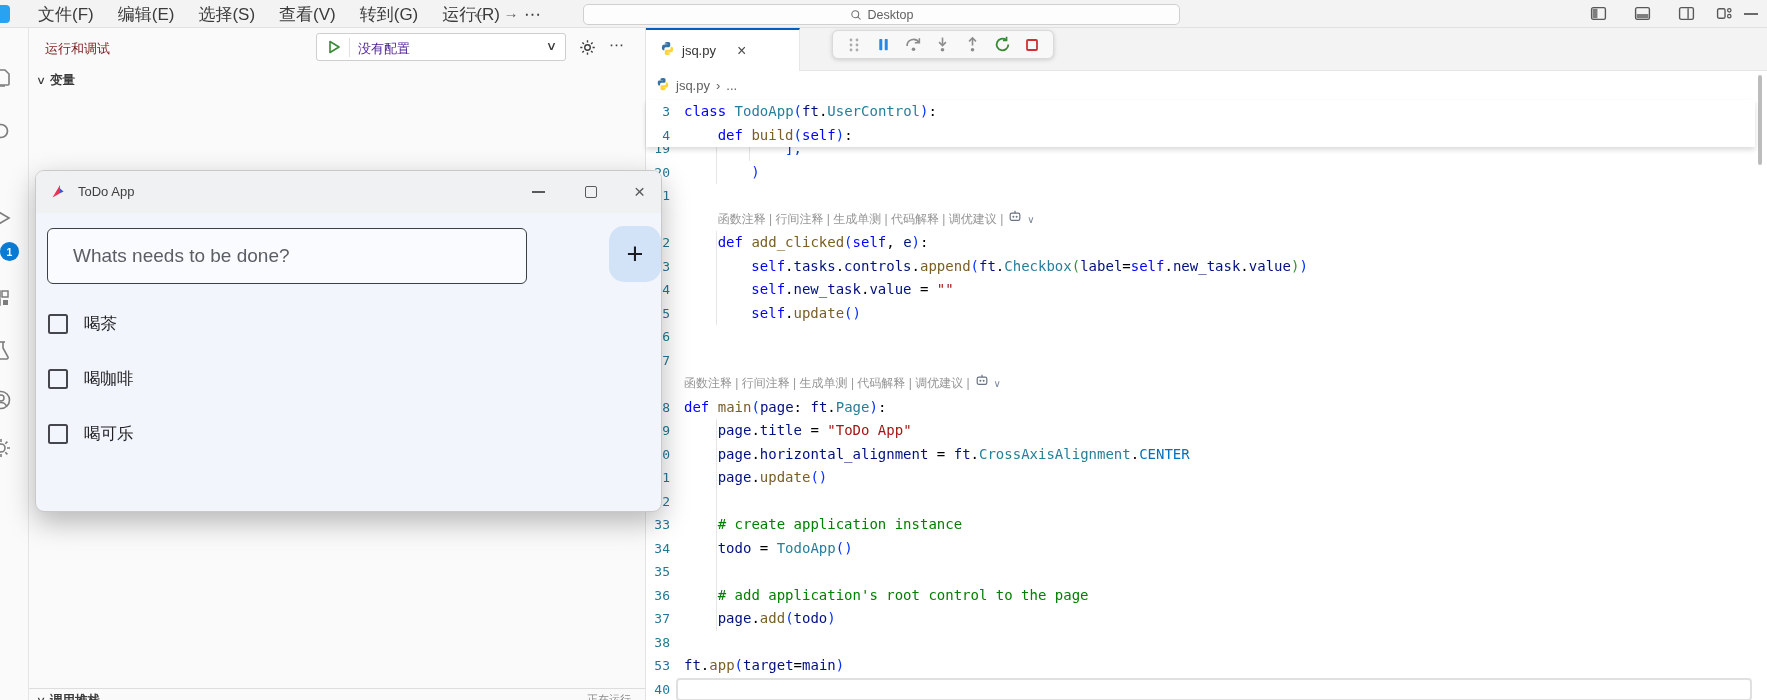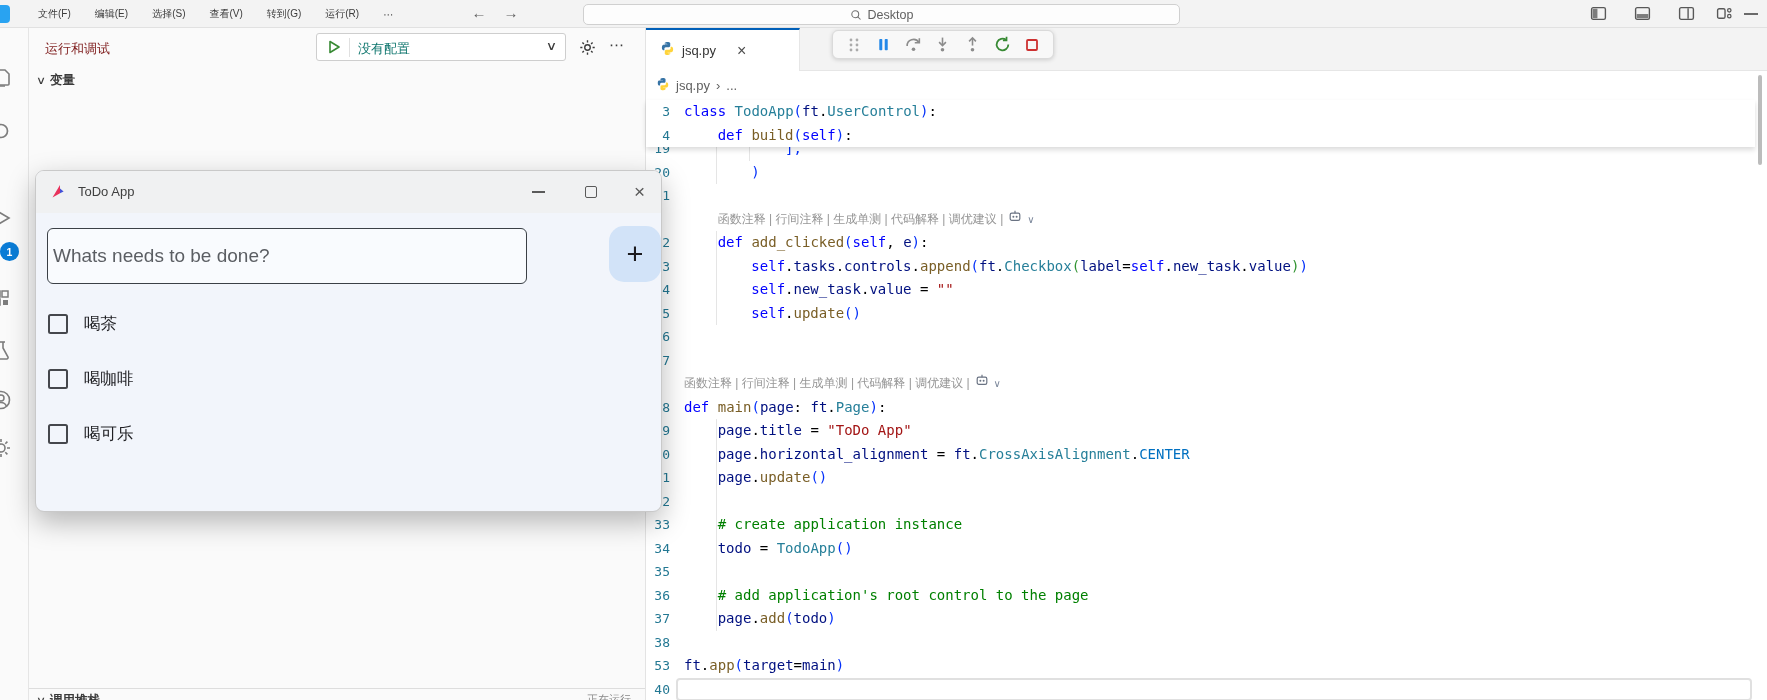--- a/index.html
+++ b/index.html
@@ -6,21 +6,21 @@
   body { font-family:"Liberation Sans",sans-serif; }
   .screen { position:relative; width:1767px; height:700px; overflow:hidden; background:#fff;
             font-family:"Liberation Sans",sans-serif; color:#3b3b3b; }
 
   
   .menubar { position:absolute; left:0; top:0; width:1767px; height:28px; background:#f3f3f3;
              border-bottom:1px solid #e1e1e1; z-index:60; }
   .vslogo { position:absolute; left:-8px; top:5px; width:18px; height:18px; border-radius:4px;
             background:#29a3f1; }
   .menuitems { position:absolute; left:26px; top:0; height:28px; display:flex; align-items:center; }
-  .menuitems span { padding:0 12px; font-size:10px; color:#3b3b3b; cursor:default; }
+  .menuitems span { padding:0 12px; font-size:17px; color:#3b3b3b; cursor:default; }
   .nav-arrow { position:absolute; top:4px; font-size:15px; color:#5f5f5f; width:22px; text-align:center; }
   .searchbox { position:absolute; left:583px; top:4px; width:597px; height:21px; background:#fdfdfd;
                border:1px solid #d0d0d0; border-radius:5px; display:flex; align-items:center;
                justify-content:center; gap:6px; color:#616161; font-size:12.5px; }
   .winicon { position:absolute; top:5px; width:18px; height:18px; color:#585858; }
   .minimize-dash { position:absolute; top:13px; left:1744px; width:14px; height:2px; background:#6a6a6a; }
 
   
   .activitybar { position:absolute; left:0; top:28px; width:29px; height:672px; background:#fafafa;
                  border-right:1px solid #e5e5e5; overflow:hidden; z-index:5; }
@@ -30,21 +30,21 @@
                align-items:center; justify-content:center; z-index:6; }
 
   
   .sidebar { position:absolute; left:29px; top:28px; width:617px; height:672px; background:#fafafa;
              border-right:1px solid #e3e3e3; }
   .sb-title { position:absolute; left:16px; top:12px; font-size:13px; color:#7f1d1d; }
   .cfg-box { position:absolute; left:287px; top:5px; width:250px; height:28px; background:#fff;
              border:1px solid #cecece; border-radius:3px; }
   .cfg-play { position:absolute; left:9px; top:5px; width:16px; height:16px; color:#388a34; }
   .cfg-sep { position:absolute; left:32px; top:4px; width:1px; height:19px; background:#e0e0e0; }
-  .cfg-label { position:absolute; left:41px; top:6px; font-size:13px; color:#0f766e; }
+  .cfg-label { position:absolute; left:41px; top:6px; font-size:13px; color:#4c1d95; }
   .cfg-chev { position:absolute; right:9px; top:5px; font-size:12px; color:#3b3b3b; transform:scaleX(1.3); }
   .sb-gear { position:absolute; left:550px; top:11px; width:17px; height:17px; color:#3b3b3b; }
   .sb-more { position:absolute; left:580px; top:8px; font-size:15px; letter-spacing:1px; color:#3b3b3b; }
   .sect-hdr { position:absolute; left:8px; display:flex; align-items:center; gap:5px;
               font-size:12.5px; font-weight:bold; color:#3b3b3b; }
   .sect-chev { font-size:11px; font-weight:normal; transform:scaleX(1.25); }
   .sb-bottom-line { position:absolute; left:0; top:660px; width:100%; height:1px; background:#dddddd; }
   .sb-status { position:absolute; right:14px; top:664px; font-size:11px; color:#8a8a8a; }
 
   
@@ -96,21 +96,21 @@
           z-index:50; overflow:hidden; }
   .todo-titlebar { position:absolute; left:0; top:0; width:100%; height:42px; background:#f0f1f2;
                    display:flex; align-items:center; }
   .todo-appicon { position:absolute; left:13px; top:12px; width:18px; height:18px; }
   .todo-title { position:absolute; left:42px; top:13px; font-size:13px; color:#404040; }
   .tw-min { position:absolute; left:496px; top:20px; width:13px; height:2px; background:#5a5a5a; }
   .tw-max { position:absolute; left:549px; top:15px; width:12px; height:12px; border:1.4px solid #5a5a5a;
             border-radius:2px; }
   .tw-close { position:absolute; left:598px; top:10px; font-size:19px; color:#5a5a5a; line-height:22px; }
   .todo-input { position:absolute; left:11px; top:57px; width:480px; height:56px; background:#f9fbfe;
-                border:1.6px solid #3b4046; border-radius:6px; padding:0 5px; font-size:19px;
+                border:1.6px solid #3b4046; border-radius:6px; padding:0 25px; font-size:19px;
                 color:#1f1f23; font-family:"Liberation Sans",sans-serif; outline:none; }
   .todo-input::placeholder { color:#5b5e63; opacity:1; }
   .todo-add { position:absolute; left:573px; top:55px; width:52px; height:56px; background:#d2e3f8;
               border:none; border-radius:15px; font-size:29px; font-weight:300; color:#1c1b1f;
               display:flex; align-items:center; justify-content:center; cursor:pointer; }
   .task-row { position:absolute; left:12px; display:flex; align-items:center; gap:16px; height:22px; }
   .task-box { width:20px; height:20px; border:2px solid #45474c; border-radius:2.5px; background:transparent; }
   .task-label { font-size:16.5px; color:#1f1f23; }
 </style>
 </head>

